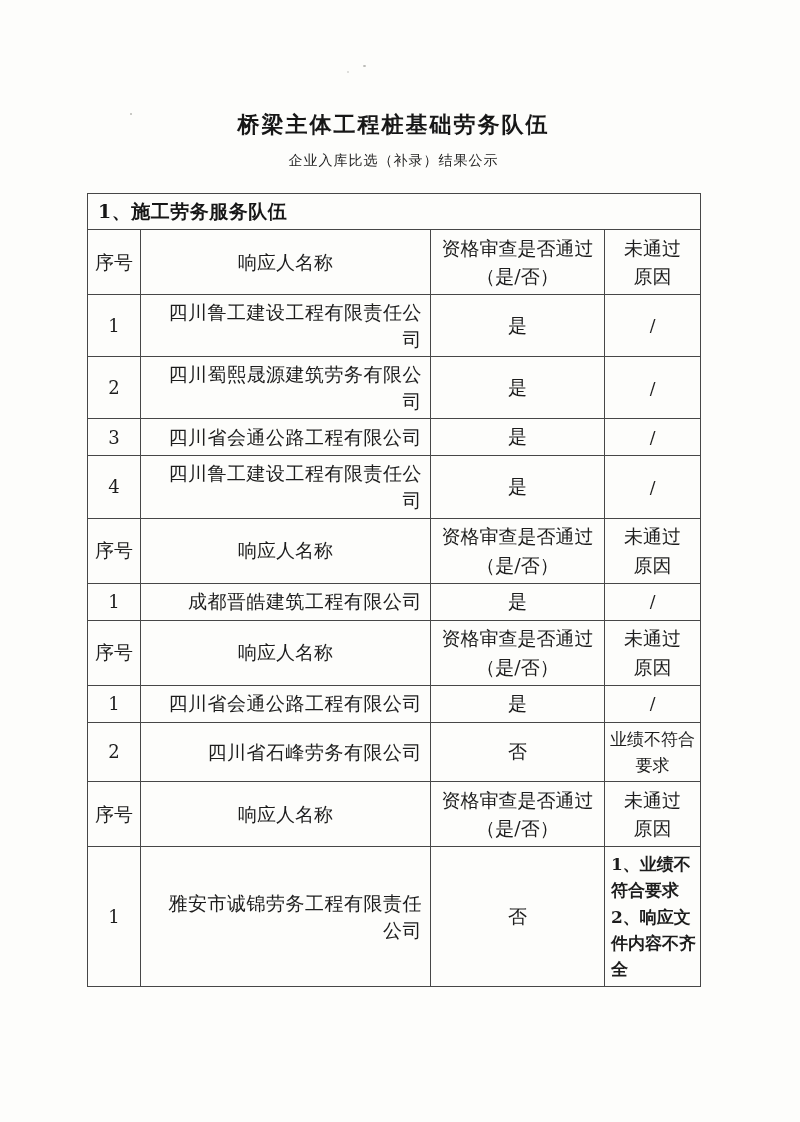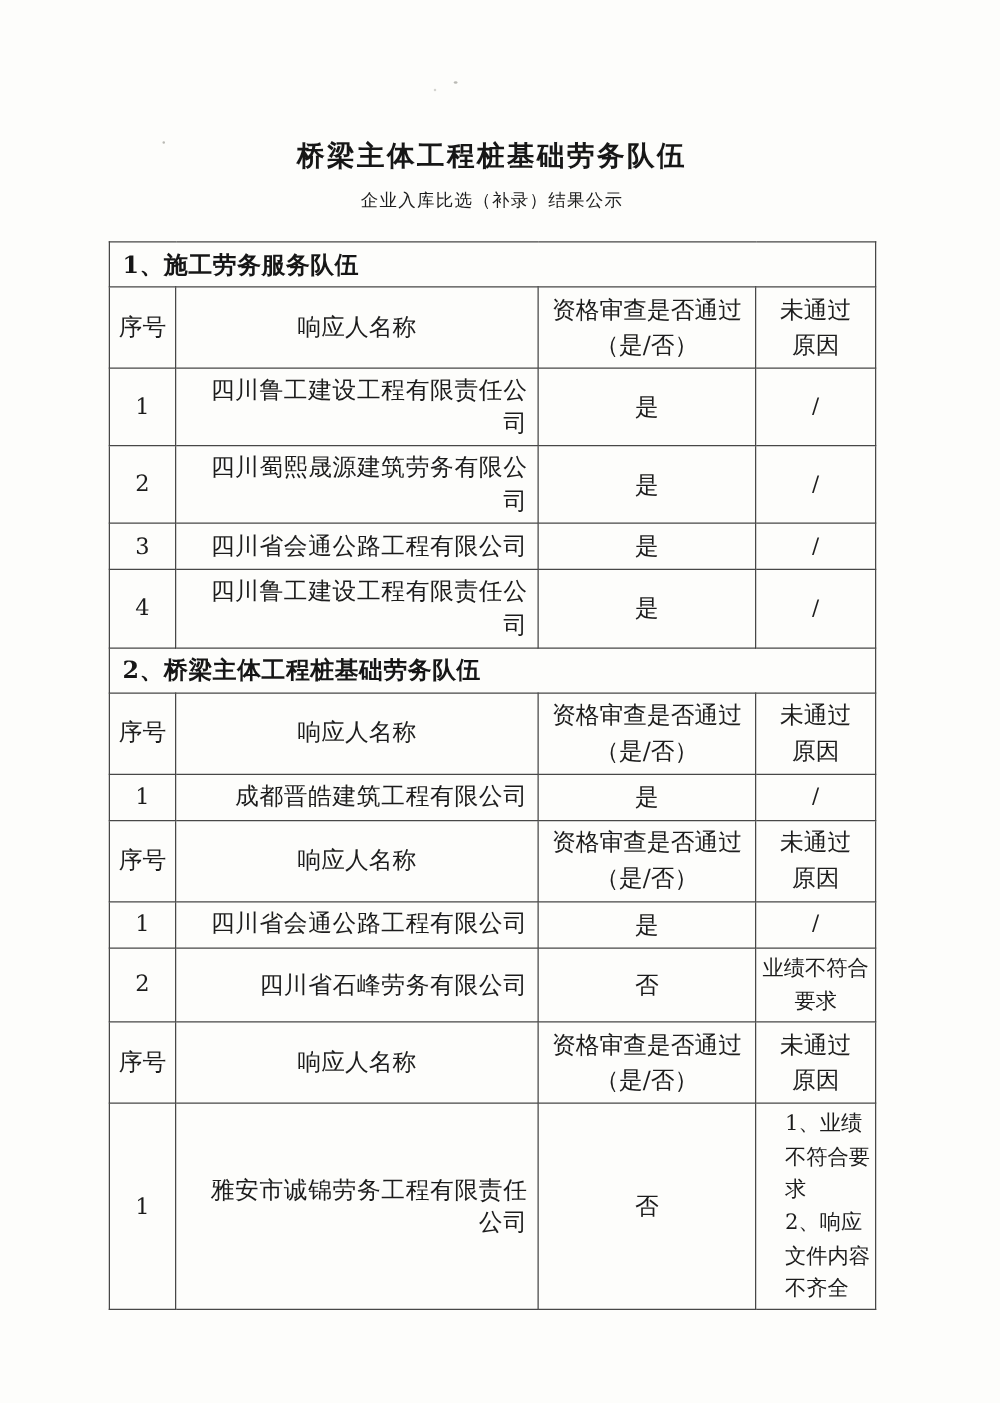--- a/index.html
+++ b/index.html
@@ -95,21 +95,22 @@
   }
   td.reason-cell {
     text-align: center;
     font-size: 17px;
     padding: 3px 4px;
     line-height: 1.55;
     white-space: pre-line;
   }
   td.reason-cell.long {
     text-align: left;
-    padding-left: 23px;
+    padding-left: 6px;
+    font-weight: bold;
   }
   tr.h-sec   { height: 36px; }
   tr.h-head  { height: 65px; margin-left: 12px; }
   tr.h-row   { height: 37px; }
   tr.h-row2  { height: 56px; }
   tr.h-big   { height: 140px; }
   .speck {
     position: absolute;
     background: #b9b9b4;
     border-radius: 50%;
@@ -170,23 +171,20 @@
           <td class="qual-cell">是</td>
           <td class="reason-cell">/</td>
         </tr>
         <tr class="h-row2">
           <td class="no-cell">4</td>
           <td class="name-cell">四川鲁工建设工程有限责任公司</td>
           <td class="qual-cell">是</td>
           <td class="reason-cell">/</td>
         </tr>
 
-        <tr class="section-row h-sec">
-          <td colspan="4">2、桥梁主体工程桩基础劳务队伍</td>
-        </tr>
         <tr class="header-row h-head">
           <th>序号</th>
           <th>响应人名称</th>
           <th>资格审查是否通过
 （是/否）</th>
           <th>未通过
 原因</th>
         </tr>
         <tr class="h-row">
           <td class="no-cell">1</td>

